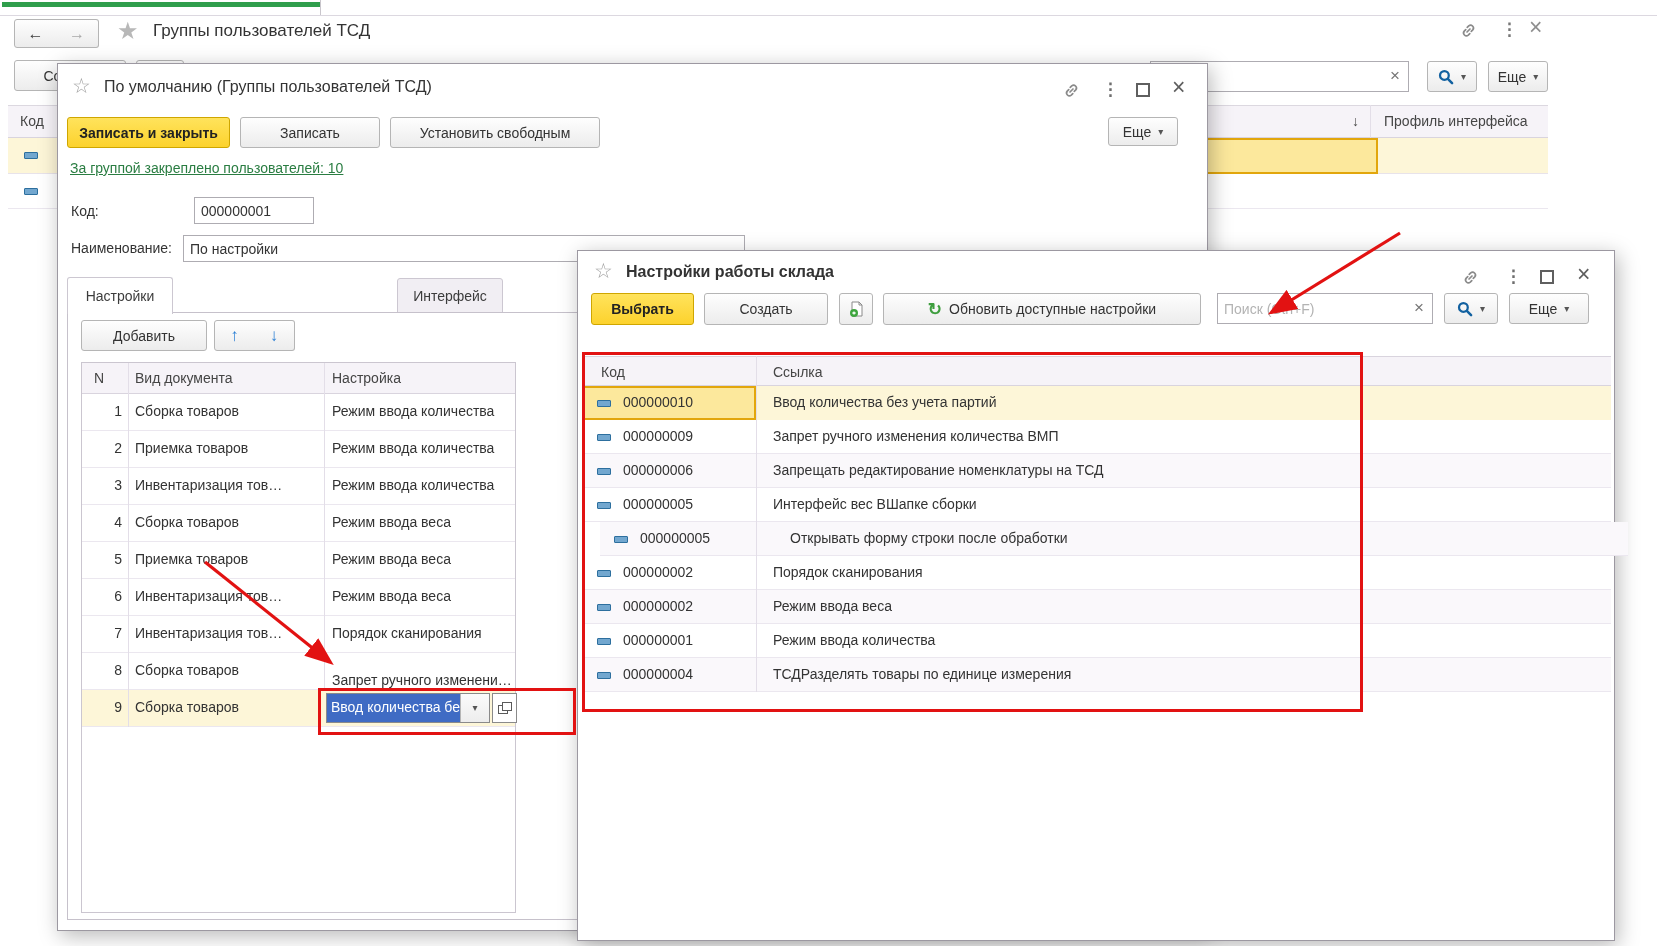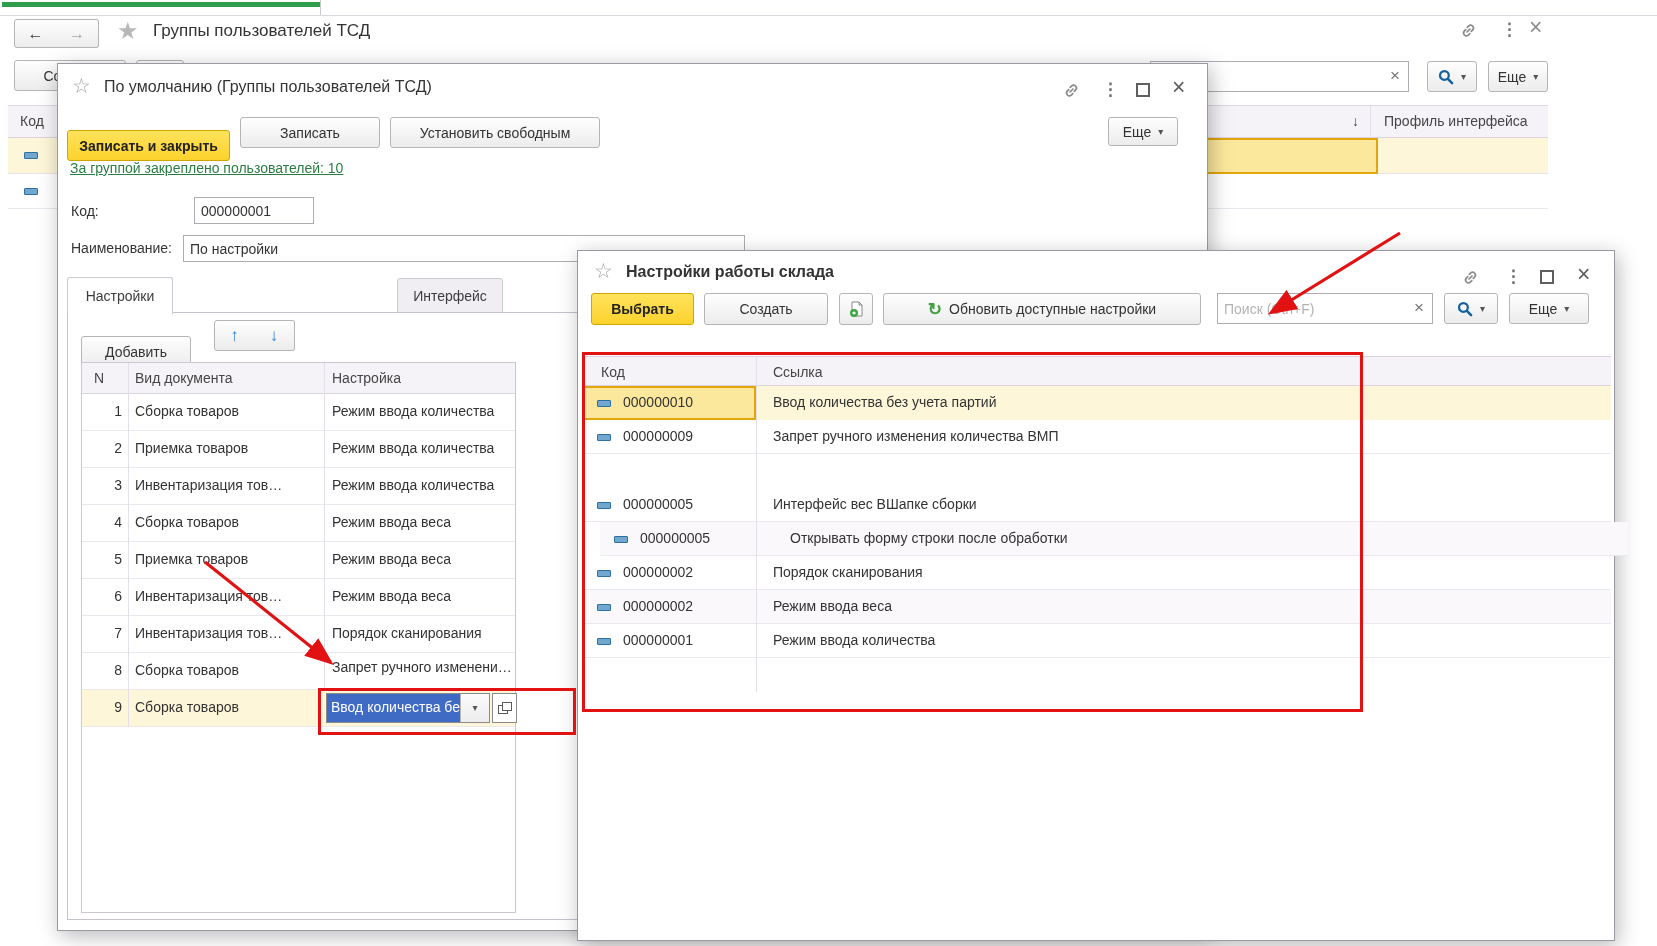--- a/index.html
+++ b/index.html
@@ -123,21 +123,21 @@
       <path d="M10.6 8.8L12 7.4A2.7 2.7 0 008.2 3.6L6.8 5"></path>
         </g>
       </svg>
   </span>
   <span class="wicon" style="left:1044px;top:17px;font-size:17px;font-weight:bold">⋮</span>
   <span class="wicon" style="left:1078px;top:19px">
     <span class="maxbox"></span>
   </span>
   <span class="wicon" style="left:1114px;top:12px;font-size:23px;color:#5f5f5f">×</span>
 
-  <div class="btn btn-yellow" style="left:9px;top:66px;width:163px;height:31px">
+  <div class="btn btn-yellow" style="left:9px;top:53px;width:163px;height:31px">
     <span>Записать и закрыть</span>
   </div>
   <div class="btn" style="left:182px;top:53px;width:140px;height:31px">
     <span>Записать</span>
   </div>
   <div class="btn" style="left:332px;top:53px;width:210px;height:31px">
     <span>Установить свободным</span>
   </div>
   <div class="btn" style="left:1050px;top:53px;width:70px;height:29px">
     <span>Еще</span>
@@ -158,21 +158,21 @@
 
   <div class="tab active" style="left:9px;top:213px;width:106px;height:37px">
     <span>Настройки</span>
   </div>
   <div class="tab" style="left:339px;top:214px;width:106px;height:35px">
     <span>Интерфейс</span>
   </div>
 
   <div class="abs" style="left:9px;top:248px;width:540px;height:608px;border:1px solid #c6c1cb;background:#fff;box-sizing:border-box;z-index:2"></div>
 
-  <div class="btn" style="left:23px;top:272px;width:110px;height:31px;z-index:3">
+  <div class="btn" style="left:23px;top:256px;width:126px;height:31px;z-index:3">
     <span>Добавить</span>
   </div>
   <div class="btn" style="left:156px;top:256px;width:41px;height:31px;border-radius:3px 0 0 3px;z-index:3">
     <span style="color:#2a7fd4;font-weight:bold;font-size:17px">↑</span>
   </div>
   <div class="btn" style="left:196px;top:256px;width:41px;height:31px;border-radius:0 3px 3px 0;border-left:none;z-index:3">
     <span style="color:#2a7fd4;font-weight:bold;font-size:17px">↓</span>
   </div>
 
   <div class="abs" style="left:23px;top:298px;width:435px;height:551px;border:1px solid #cbc6d0;background:#fff;box-sizing:border-box;z-index:3">
@@ -213,21 +213,21 @@
       <span class="rowtext" style="left:250px;top:9px">Режим ввода веса</span>
     </div>
     <div class="row" style="left:0;top:253px;width:433px;height:37px">
       <span class="rowtext" style="left:0;width:40px;text-align:right;top:9px">7</span>
       <span class="rowtext" style="left:53px;top:9px">Инвентаризация тов…</span>
       <span class="rowtext" style="left:250px;top:9px">Порядок сканирования</span>
     </div>
     <div class="row" style="left:0;top:290px;width:433px;height:37px">
       <span class="rowtext" style="left:0;width:40px;text-align:right;top:9px">8</span>
       <span class="rowtext" style="left:53px;top:9px">Сборка товаров</span>
-      <span class="rowtext" style="left:250px;top:6px">Запрет ручного изменени…</span>
+      <span class="rowtext" style="left:250px;top:19px">Запрет ручного изменени…</span>
     </div>
     <div class="row sel" style="left:0;top:327px;width:433px;height:37px">
       <span class="rowtext" style="left:0;width:40px;text-align:right;top:9px">9</span>
       <span class="rowtext" style="left:53px;top:9px">Сборка товаров</span>
       <div class="combo" style="left:244px;top:3px;width:164px;height:30px">
         <span class="combo-text">Ввод количества без</span>
         <span class="combo-dd">
           <span class="caret">▾</span>
         </span>
       </div>
@@ -308,20 +308,25 @@
     <div class="cellsel" style="left:0;top:0;width:173px;height:34px"></div>
     <span class="dash" style="left:14px;top:14px;z-index:2"></span>
     <span class="rowtext" style="left:40px;z-index:2">000000010</span>
     <span class="rowtext" style="left:190px">Ввод количества без учета партий</span>
   </div>
   <div class="row" style="left:5px;top:169px;width:1028px;height:34px">
     <span class="dash" style="left:14px;top:14px"></span>
     <span class="rowtext" style="left:40px">000000009</span>
     <span class="rowtext" style="left:190px">Запрет ручного изменения количества ВМП</span>
   </div>
+  <div class="row alt" style="left:5px;top:203px;width:1028px;height:34px">
+    <span class="dash" style="left:14px;top:14px"></span>
+    <span class="rowtext" style="left:40px">000000006</span>
+    <span class="rowtext" style="left:190px">Запрещать редактирование номенклатуры на ТСД</span>
+  </div>
   <div class="row" style="left:5px;top:237px;width:1028px;height:34px">
     <span class="dash" style="left:14px;top:14px"></span>
     <span class="rowtext" style="left:40px">000000005</span>
     <span class="rowtext" style="left:190px">Интерфейс вес ВШапке сборки</span>
   </div>
   <div class="row alt" style="left:22px;top:271px;width:1028px;height:34px">
     <span class="dash" style="left:14px;top:14px"></span>
     <span class="rowtext" style="left:40px">000000005</span>
     <span class="rowtext" style="left:190px">Открывать форму строки после обработки</span>
   </div>
@@ -332,20 +337,25 @@
   </div>
   <div class="row alt" style="left:5px;top:339px;width:1028px;height:34px">
     <span class="dash" style="left:14px;top:14px"></span>
     <span class="rowtext" style="left:40px">000000002</span>
     <span class="rowtext" style="left:190px">Режим ввода веса</span>
   </div>
   <div class="row" style="left:5px;top:373px;width:1028px;height:34px">
     <span class="dash" style="left:14px;top:14px"></span>
     <span class="rowtext" style="left:40px">000000001</span>
     <span class="rowtext" style="left:190px">Режим ввода количества</span>
+  </div>
+  <div class="row alt" style="left:5px;top:407px;width:1028px;height:34px">
+    <span class="dash" style="left:14px;top:14px"></span>
+    <span class="rowtext" style="left:40px">000000004</span>
+    <span class="rowtext" style="left:190px">ТСДРазделять товары по единице измерения</span>
   </div>
   <div class="vline" style="left:178px;top:105px;height:336px"></div>
 </div>
 
 <div class="redrect" style="left:318px;top:688px;width:258px;height:47px"></div>
 <div class="redrect" style="left:582px;top:352px;width:781px;height:360px"></div>
 
 <svg style="position:absolute;left:0;top:0;z-index:60;pointer-events:none" width="1657" height="946">
   <defs>
     <marker id="ah" markerWidth="9" markerHeight="7" refX="7.5" refY="3.5" orient="auto">

